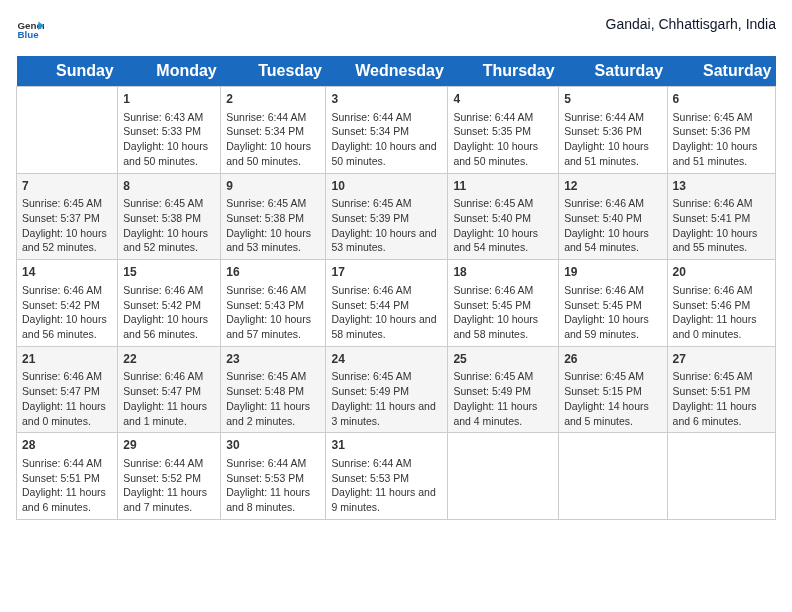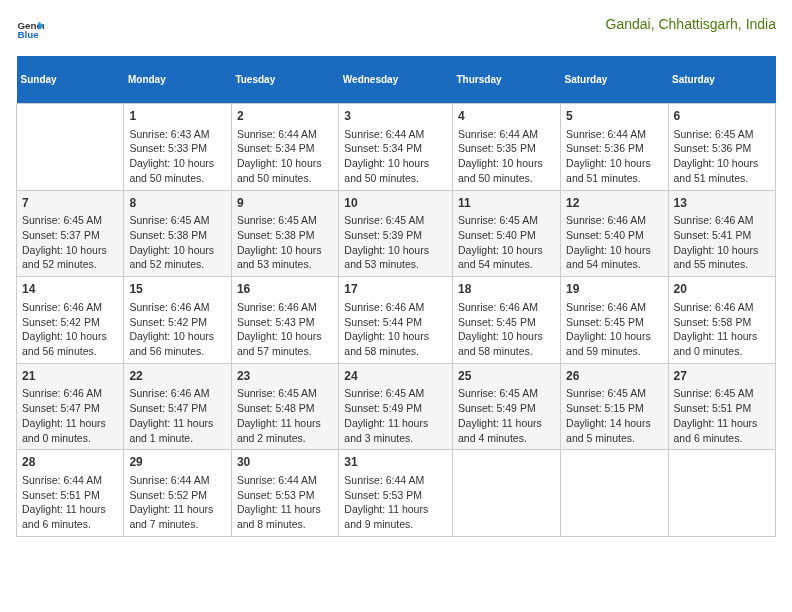--- a/index.html
+++ b/index.html
@@ -28,33 +28,33 @@
     .title-block {
       text-align: right;
     }
     .month-title {
       font-size: 32px;
       font-weight: bold;
       color: #333;
     }
     .subtitle {
       font-size: 14px;
-      color: #4d7c0f;
+      color: #0f172a;
     }
     table {
       width: 100%;
       border-collapse: collapse;
       font-size: 11px;
     }
     th {
       background-color: #1a6bbf;
       color: #fff;
-      padding: 18px 4px;
-      text-align: left;
-      font-size: 10px;
+      padding: 6px 4px;
+      text-align: right;
+      font-size: 16px;
       font-weight: bold;
     }
     td {
       border: 1px solid #ccc;
       padding: 4px 5px;
       vertical-align: top;
       min-height: 80px;
       height: 80px;
       color: #333;
       font-size: 10.5px;
@@ -120,21 +120,21 @@
         <td><span class="day-num">12</span><span>Sunrise: 6:46 AM</span><br><span>Sunset: 5:40 PM</span><br><span>Daylight: 10 hours and 54 minutes.</span></td>
         <td><span class="day-num">13</span><span>Sunrise: 6:46 AM</span><br><span>Sunset: 5:41 PM</span><br><span>Daylight: 10 hours and 55 minutes.</span></td>
       </tr>
       <tr>
         <td><span class="day-num">14</span><span>Sunrise: 6:46 AM</span><br><span>Sunset: 5:42 PM</span><br><span>Daylight: 10 hours and 56 minutes.</span></td>
         <td><span class="day-num">15</span><span>Sunrise: 6:46 AM</span><br><span>Sunset: 5:42 PM</span><br><span>Daylight: 10 hours and 56 minutes.</span></td>
         <td><span class="day-num">16</span><span>Sunrise: 6:46 AM</span><br><span>Sunset: 5:43 PM</span><br><span>Daylight: 10 hours and 57 minutes.</span></td>
         <td><span class="day-num">17</span><span>Sunrise: 6:46 AM</span><br><span>Sunset: 5:44 PM</span><br><span>Daylight: 10 hours and 58 minutes.</span></td>
         <td><span class="day-num">18</span><span>Sunrise: 6:46 AM</span><br><span>Sunset: 5:45 PM</span><br><span>Daylight: 10 hours and 58 minutes.</span></td>
         <td><span class="day-num">19</span><span>Sunrise: 6:46 AM</span><br><span>Sunset: 5:45 PM</span><br><span>Daylight: 10 hours and 59 minutes.</span></td>
-        <td><span class="day-num">20</span><span>Sunrise: 6:46 AM</span><br><span>Sunset: 5:58 PM</span><br><span>Daylight: 11 hours and 0 minutes.</span></td>
+        <td><span class="day-num">20</span><span>Sunrise: 6:46 AM</span><br><span>Sunset: 5:46 PM</span><br><span>Daylight: 11 hours and 0 minutes.</span></td>
       </tr>
       <tr>
         <td><span class="day-num">21</span><span>Sunrise: 6:46 AM</span><br><span>Sunset: 5:47 PM</span><br><span>Daylight: 11 hours and 0 minutes.</span></td>
         <td><span class="day-num">22</span><span>Sunrise: 6:46 AM</span><br><span>Sunset: 5:47 PM</span><br><span>Daylight: 11 hours and 1 minute.</span></td>
         <td><span class="day-num">23</span><span>Sunrise: 6:45 AM</span><br><span>Sunset: 5:48 PM</span><br><span>Daylight: 11 hours and 2 minutes.</span></td>
         <td><span class="day-num">24</span><span>Sunrise: 6:45 AM</span><br><span>Sunset: 5:49 PM</span><br><span>Daylight: 11 hours and 3 minutes.</span></td>
         <td><span class="day-num">25</span><span>Sunrise: 6:45 AM</span><br><span>Sunset: 5:49 PM</span><br><span>Daylight: 11 hours and 4 minutes.</span></td>
         <td><span class="day-num">26</span><span>Sunrise: 6:45 AM</span><br><span>Sunset: 5:15 PM</span><br><span>Daylight: 14 hours and 5 minutes.</span></td>
         <td><span class="day-num">27</span><span>Sunrise: 6:45 AM</span><br><span>Sunset: 5:51 PM</span><br><span>Daylight: 11 hours and 6 minutes.</span></td>
       </tr>

